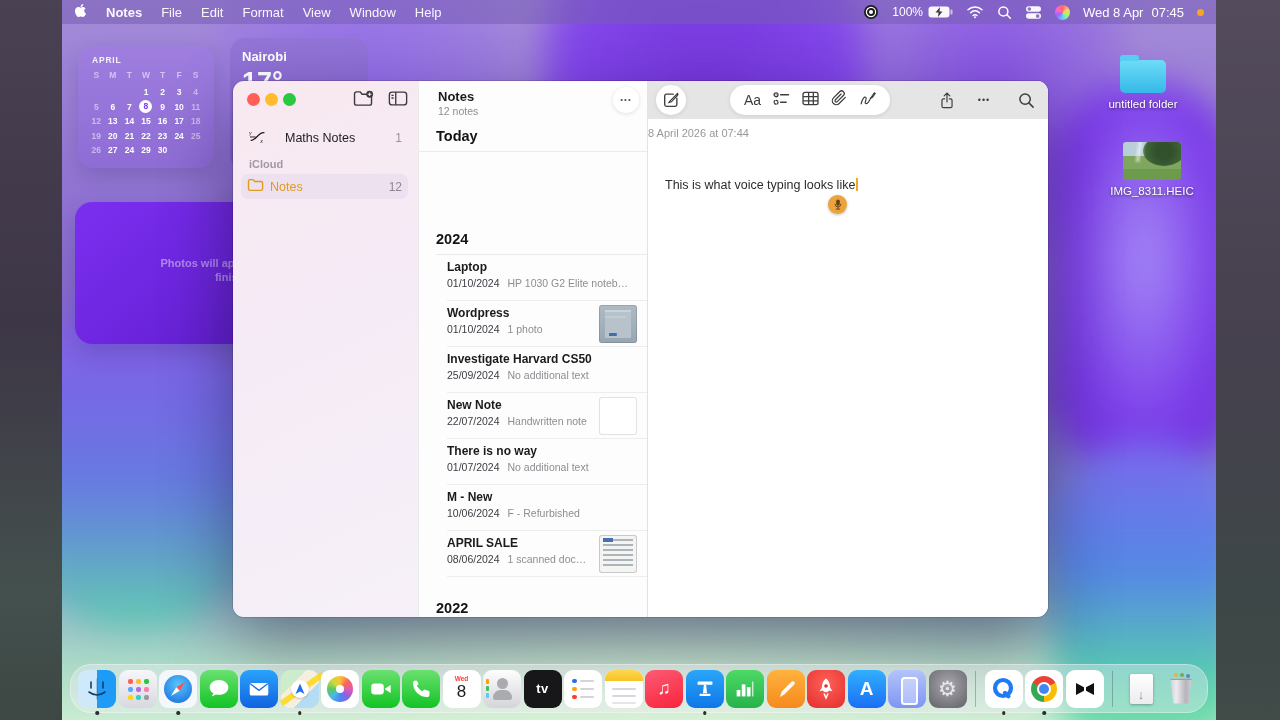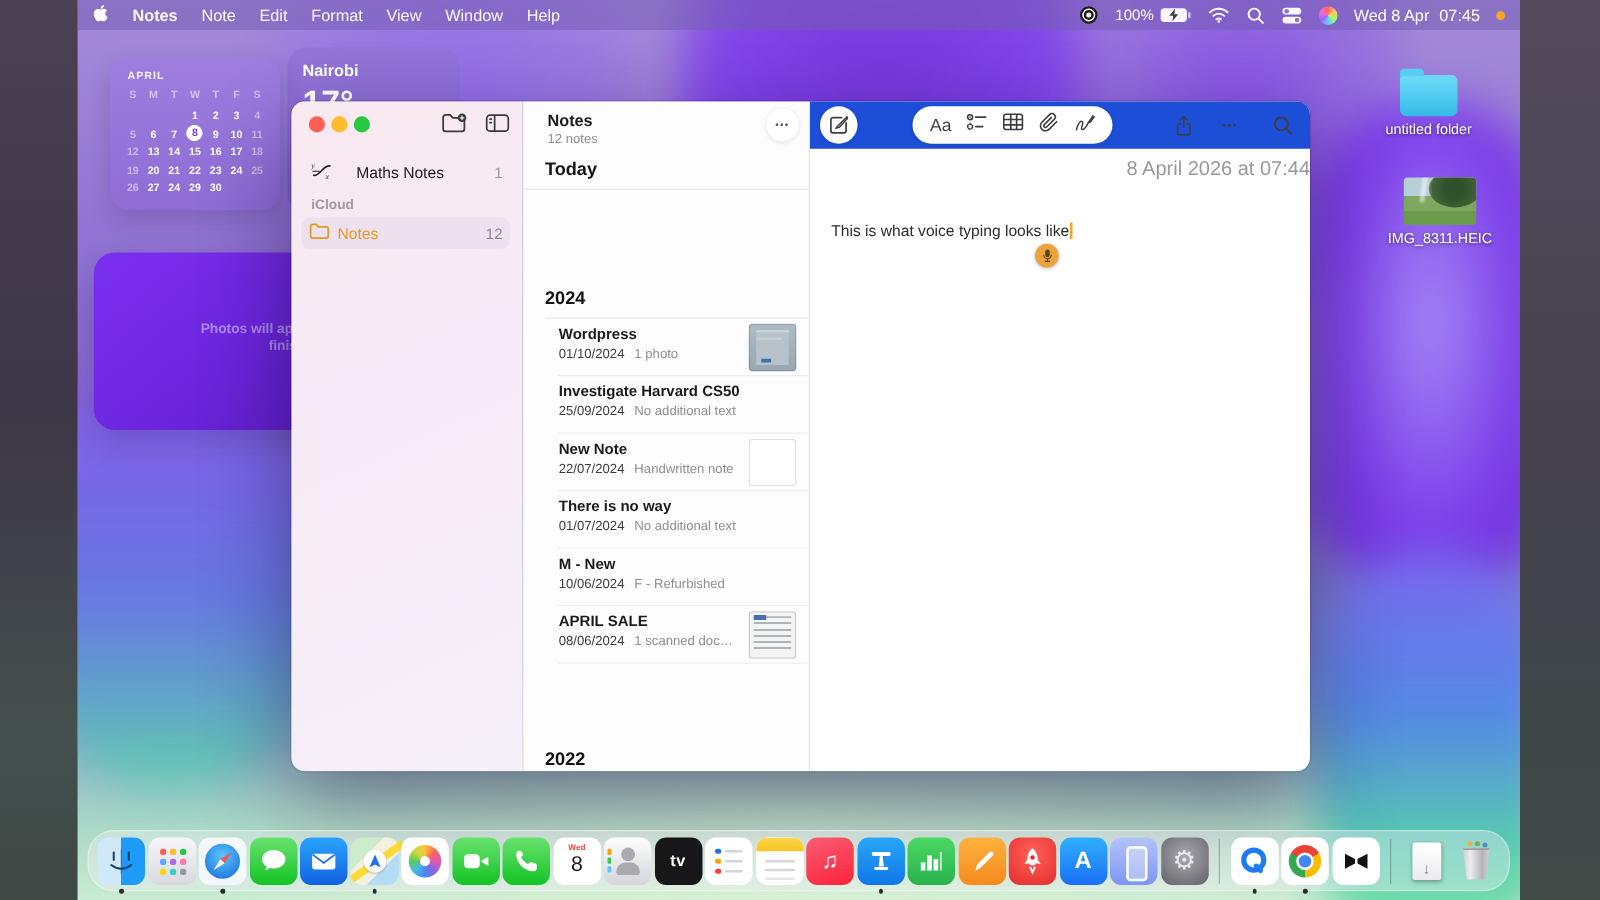--- a/index.html
+++ b/index.html
@@ -37,21 +37,21 @@
   .battery-grp { display:flex; align-items:center; gap:5px; font-size:12px; }
   .cc-color { width:15px; height:15px; border-radius:50%;
     background:conic-gradient(#f66,#fc6,#ffi,#9f6,#6cf,#96f,#f6c,#f66);
     background:conic-gradient(#f66,#fc6,#9f6,#6cf,#96f,#f6c,#f66); }
   .mic-dot { width:7px; height:7px; border-radius:50%; background:#f5a623; }
   .mb-time { display:flex; gap:8px; }
 
   
   .cal-widget { position:absolute; left:16px; top:46px; width:136px; height:122px; z-index:2;
     background:linear-gradient(180deg, rgba(158,123,226,.75), rgba(140,104,214,.7));
-    border-radius:15px; padding:9px 10px 6px; color:#fff; box-shadow:0 8px 20px rgba(40,20,80,.18);margin-left:10px; }
+    border-radius:15px; padding:9px 10px 6px; color:#fff; box-shadow:0 8px 20px rgba(40,20,80,.18); }
   .cal-month { font-size:8.5px; font-weight:700; letter-spacing:.8px; opacity:.9; margin-left:4px; }
   .cal-grid { display:grid; grid-template-columns:repeat(7,1fr); margin-top:3px; }
   .cal-grid span { text-align:center; font-size:8.5px; font-weight:700; height:14.4px; line-height:14.4px; }
   .cal-wd span, .cal-wd .c { opacity:.55; }
   .cal-grid .dim { opacity:.5; }
   .cal-grid .today { background:#fff; color:#7c3aed; border-radius:50%; width:13px; height:13px; line-height:13px; justify-self:center; align-self:center; }
 
   .weather-widget { position:absolute; left:168px; top:38px; width:138px; height:132px; z-index:1;
     background:linear-gradient(180deg, rgba(146,116,214,.85), rgba(124,95,198,.8)); border-radius:15px; padding:11px 12px; color:#fff; }
   .ww-city { font-size:13px; font-weight:700; }
@@ -122,29 +122,29 @@
   .note-row.thumb-doc .nr-thumb::before { content:""; position:absolute; inset:5px 6px; background:
     linear-gradient(#c9d4da 0 0) 0 0/100% 2px no-repeat, linear-gradient(#c2cdd4 0 0) 0 6px/80% 2px no-repeat,
     linear-gradient(#3e6fae 0 0) 20% 90%/30% 3px no-repeat, #b7c2cb; }
   .note-row.thumb-note .nr-thumb { display:block; background:#fff; box-shadow:inset 0 0 0 1px #e2e2e5; }
   .note-row.thumb-receipt .nr-thumb { display:block; background:#f4f4f2; box-shadow:inset 0 0 0 1px #c9c9c9; }
   .note-row.thumb-receipt .nr-thumb::before { content:""; position:absolute; inset:4px;
     background:repeating-linear-gradient(180deg,#9aa4ae 0 1.5px,transparent 1.5px 5px); opacity:.8; }
   .note-row.thumb-receipt .nr-thumb::after { content:""; position:absolute; left:4px; top:3px; width:10px; height:4px; background:#4a6fae; }
 
   .editor { flex:1; position:relative; background:#fff; }
-  .ed-toolbar { position:absolute; left:0; right:0; top:0; height:38px; background:#1d4ed8;text-align:center; }
+  .ed-toolbar { position:absolute; left:0; right:0; top:0; height:38px; background:#e5e5e5;text-align:center; }
   .tb-btn { position:absolute; top:4px; width:30px; height:30px; border-radius:50%; display:flex; align-items:center; justify-content:center; }
   .tb-compose { left:8px; background:#fff; box-shadow:0 1px 4px rgba(0,0,0,.1); }
   .tb-pill { position:absolute; left:82px; top:4px; width:160px; height:30px; border-radius:15px; background:#fff;
     box-shadow:0 1px 4px rgba(0,0,0,.1); display:flex; align-items:center; justify-content:space-around; padding:0 8px; }
   .tb-share { left:284px; } .tb-more { left:321px; } .tb-search { left:363px; }
   .tb-more::after { content:"•••"; font-size:9px; color:#3e3e40; letter-spacing:1px; }
   .fmt-aa { font-size:14px; color:#3e3e40; font-weight:500; }
-  .ed-date { position:absolute; left:0; right:0; top:46px; text-align:right; font-size:16px; color:#98989d; }
+  .ed-date { position:absolute; left:0; right:0; top:46px; text-align:left; font-size:11px; color:#98989d; }
   .ed-body { position:absolute; left:17px; top:97px; font-size:12.5px; color:#2c2c2e; }
   .caret { display:inline-block; width:2px; height:13px; background:#f5a623; vertical-align:-2px; margin-left:1px; }
   .mic-badge { position:absolute; left:180px; top:114px; width:19px; height:19px; border-radius:50%;
     background:#eda33c; display:flex; align-items:center; justify-content:center; box-shadow:0 1px 3px rgba(0,0,0,.25); }
 
   
   .dock { position:absolute; left:50%; transform:translateX(-50%); bottom:7px; height:49px; z-index:50;
     background:rgba(242,238,248,.38); border:1px solid rgba(255,255,255,.35); border-radius:21px;
     display:flex; align-items:center; gap:2.5px; padding:0 7px; }
   .dk { position:relative; width:38px; height:38px; border-radius:9px; flex:0 0 auto; }
@@ -232,21 +232,21 @@
 
     <div class="menubar">
       <div class="mleft">
         <span>
           <svg width="13" height="15" viewBox="0 0 384 512">
               <path fill="#fff" d="M318.7 268.7c-.2-36.7 16.4-64.4 50-84.8-18.8-26.9-47.2-41.7-84.7-44.6-35.5-2.8-74.3 20.7-88.5 20.7-15 0-49.4-19.7-76.4-19.7C63.3 141.2 4 184.8 4 273.5q0 39.3 14.4 81.2c12.8 36.7 59 126.7 107.2 125.2 25.2-.6 43-17.9 75.8-17.9 31.8 0 48.3 17.9 76.4 17.9 48.6-.7 90.4-82.5 102.6-119.3-65.2-30.7-61.7-90-61.7-91.9zm-56.6-164.2c27.3-32.4 24.8-61.9 24-72.5-24.1 1.4-52 16.4-67.9 34.9-17.5 19.8-27.8 44.3-25.6 71.9 26.1 2 49.9-11.4 69.5-34.3z"></path>
             </svg>
         </span>
         <div class="menus">
             <span class="menu-item active">Notes</span>
-            <span class="menu-item">Note</span>
+            <span class="menu-item">File</span>
             <span class="menu-item">Edit</span>
             <span class="menu-item">Format</span>
             <span class="menu-item">View</span>
             <span class="menu-item">Window</span>
             <span class="menu-item">Help</span>
           </div>
       </div>
       <div class="mright">
         <span>
           <svg width="16" height="16" viewBox="0 0 16 16">
@@ -424,20 +424,29 @@
         <div class="more-btn"></div>
 
         <div class="lp-sec" style="top:47px">Today</div>
         <div class="sep" style="left:0;right:0;top:70px"></div>
 
 
         <div class="lp-sec" style="top:150px">2024</div>
         <div class="sep" style="left:17px;right:0;top:173px"></div>
 
         <div class="note-rows">
+            <div class="note-row">
+            <div class="nr-title">Laptop</div>
+            <div class="nr-meta">
+              <span class="nr-date">01/10/2024</span>
+              <span class="nr-snippet">HP 1030 G2 Elite noteb…</span>
+            </div>
+
+            <div class="nr-sep"></div>
+          </div>
             <div class="note-row thumb-doc">
             <div class="nr-title">Wordpress</div>
             <div class="nr-meta">
               <span class="nr-date">01/10/2024</span>
               <span class="nr-snippet">1 photo</span>
             </div>
             <div class="nr-thumb"></div>
             <div class="nr-sep"></div>
           </div>
             <div class="note-row">

